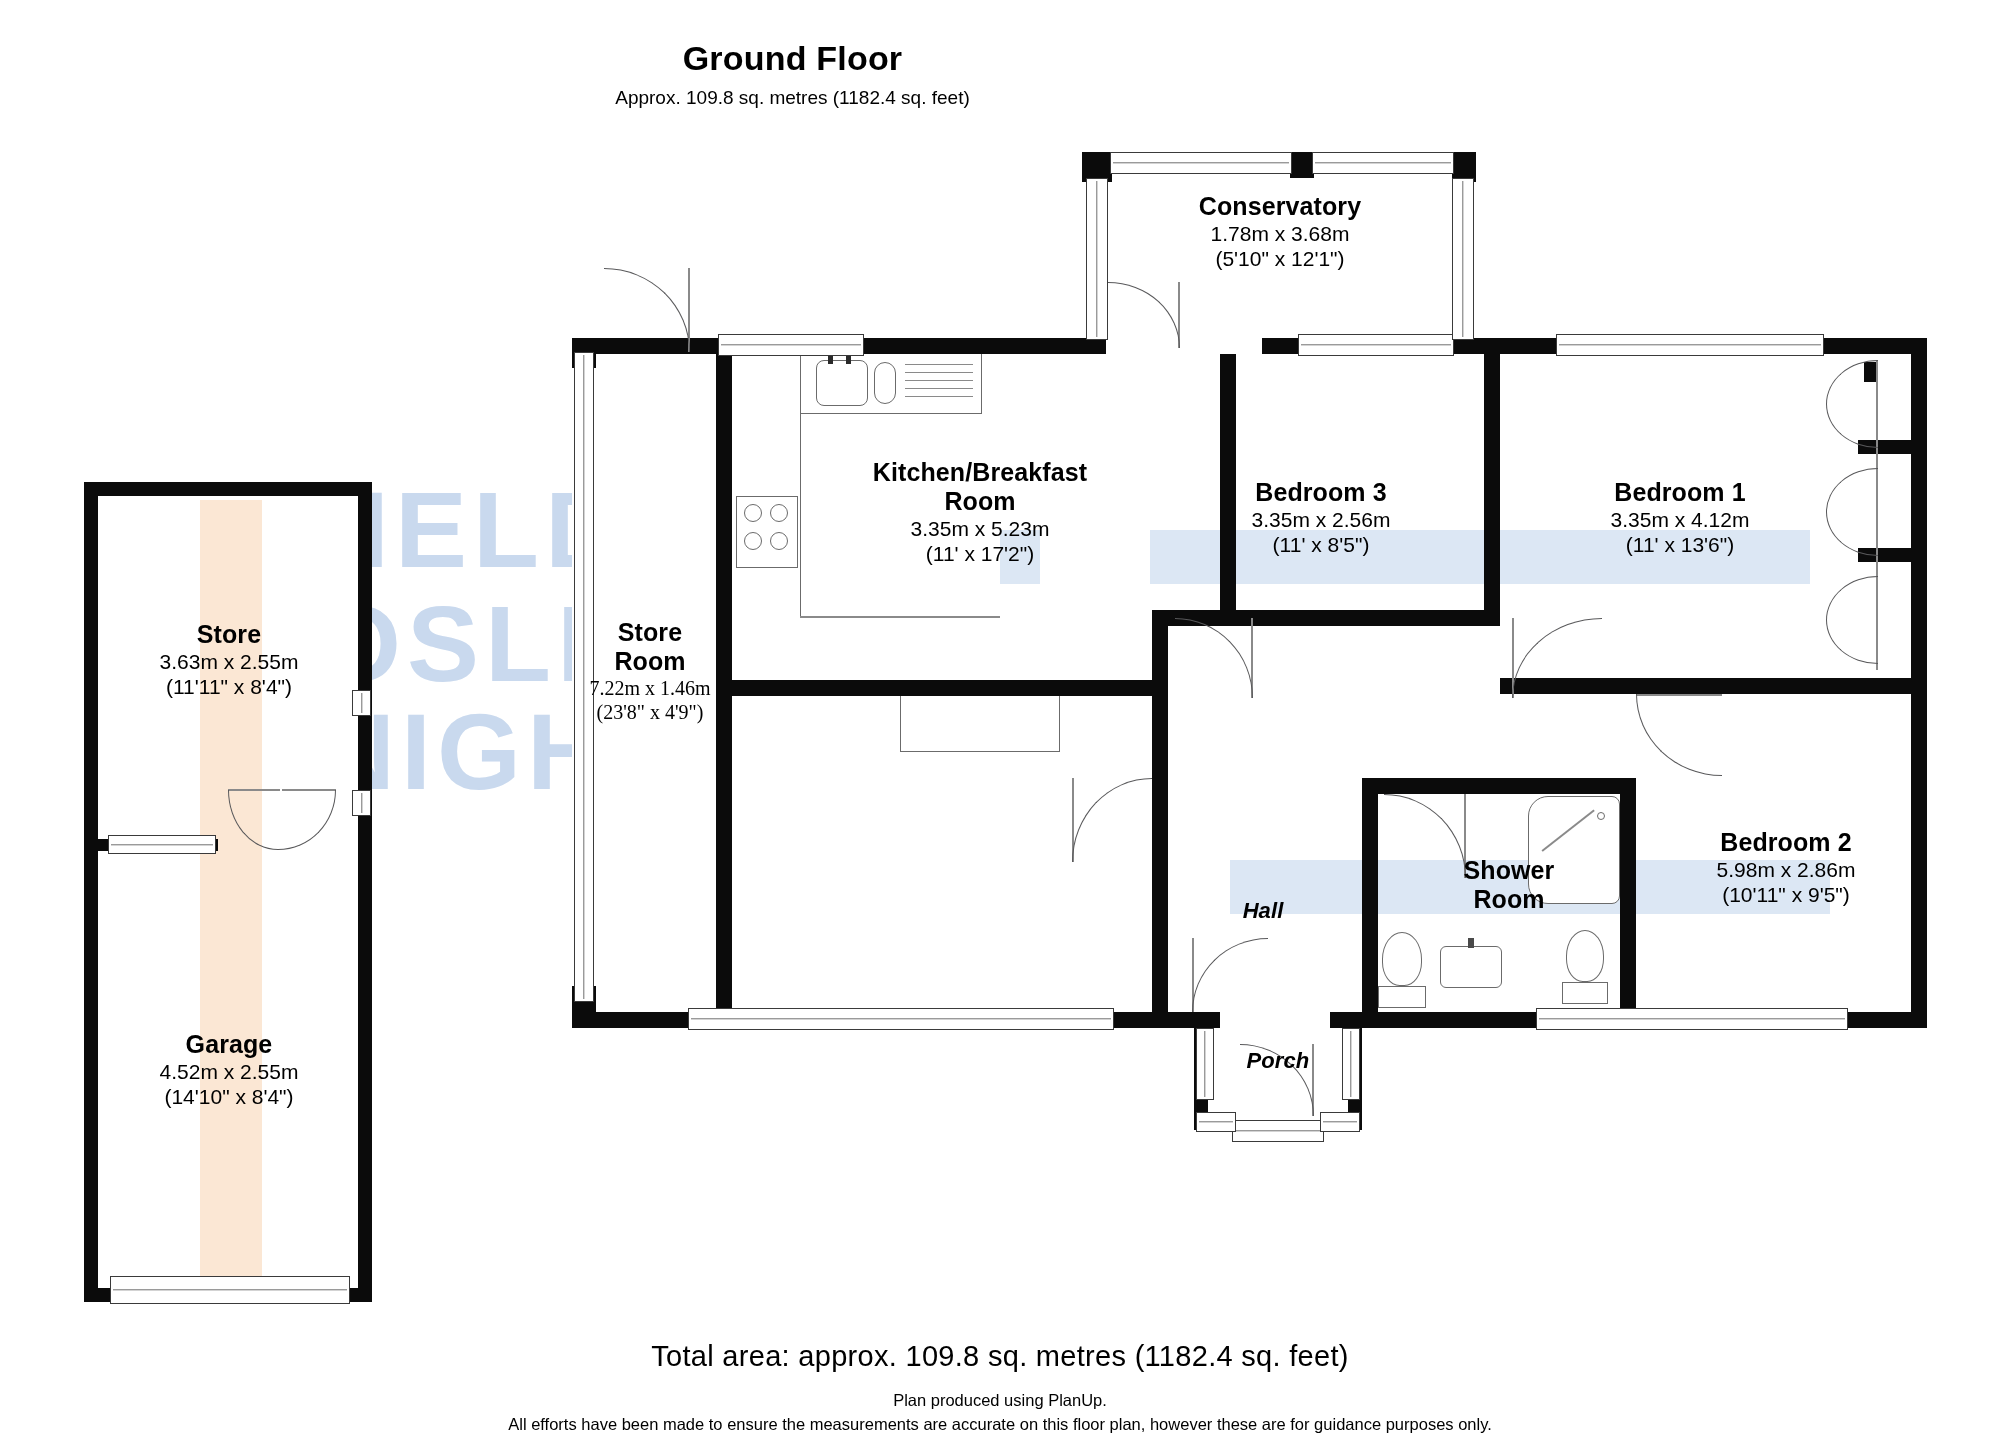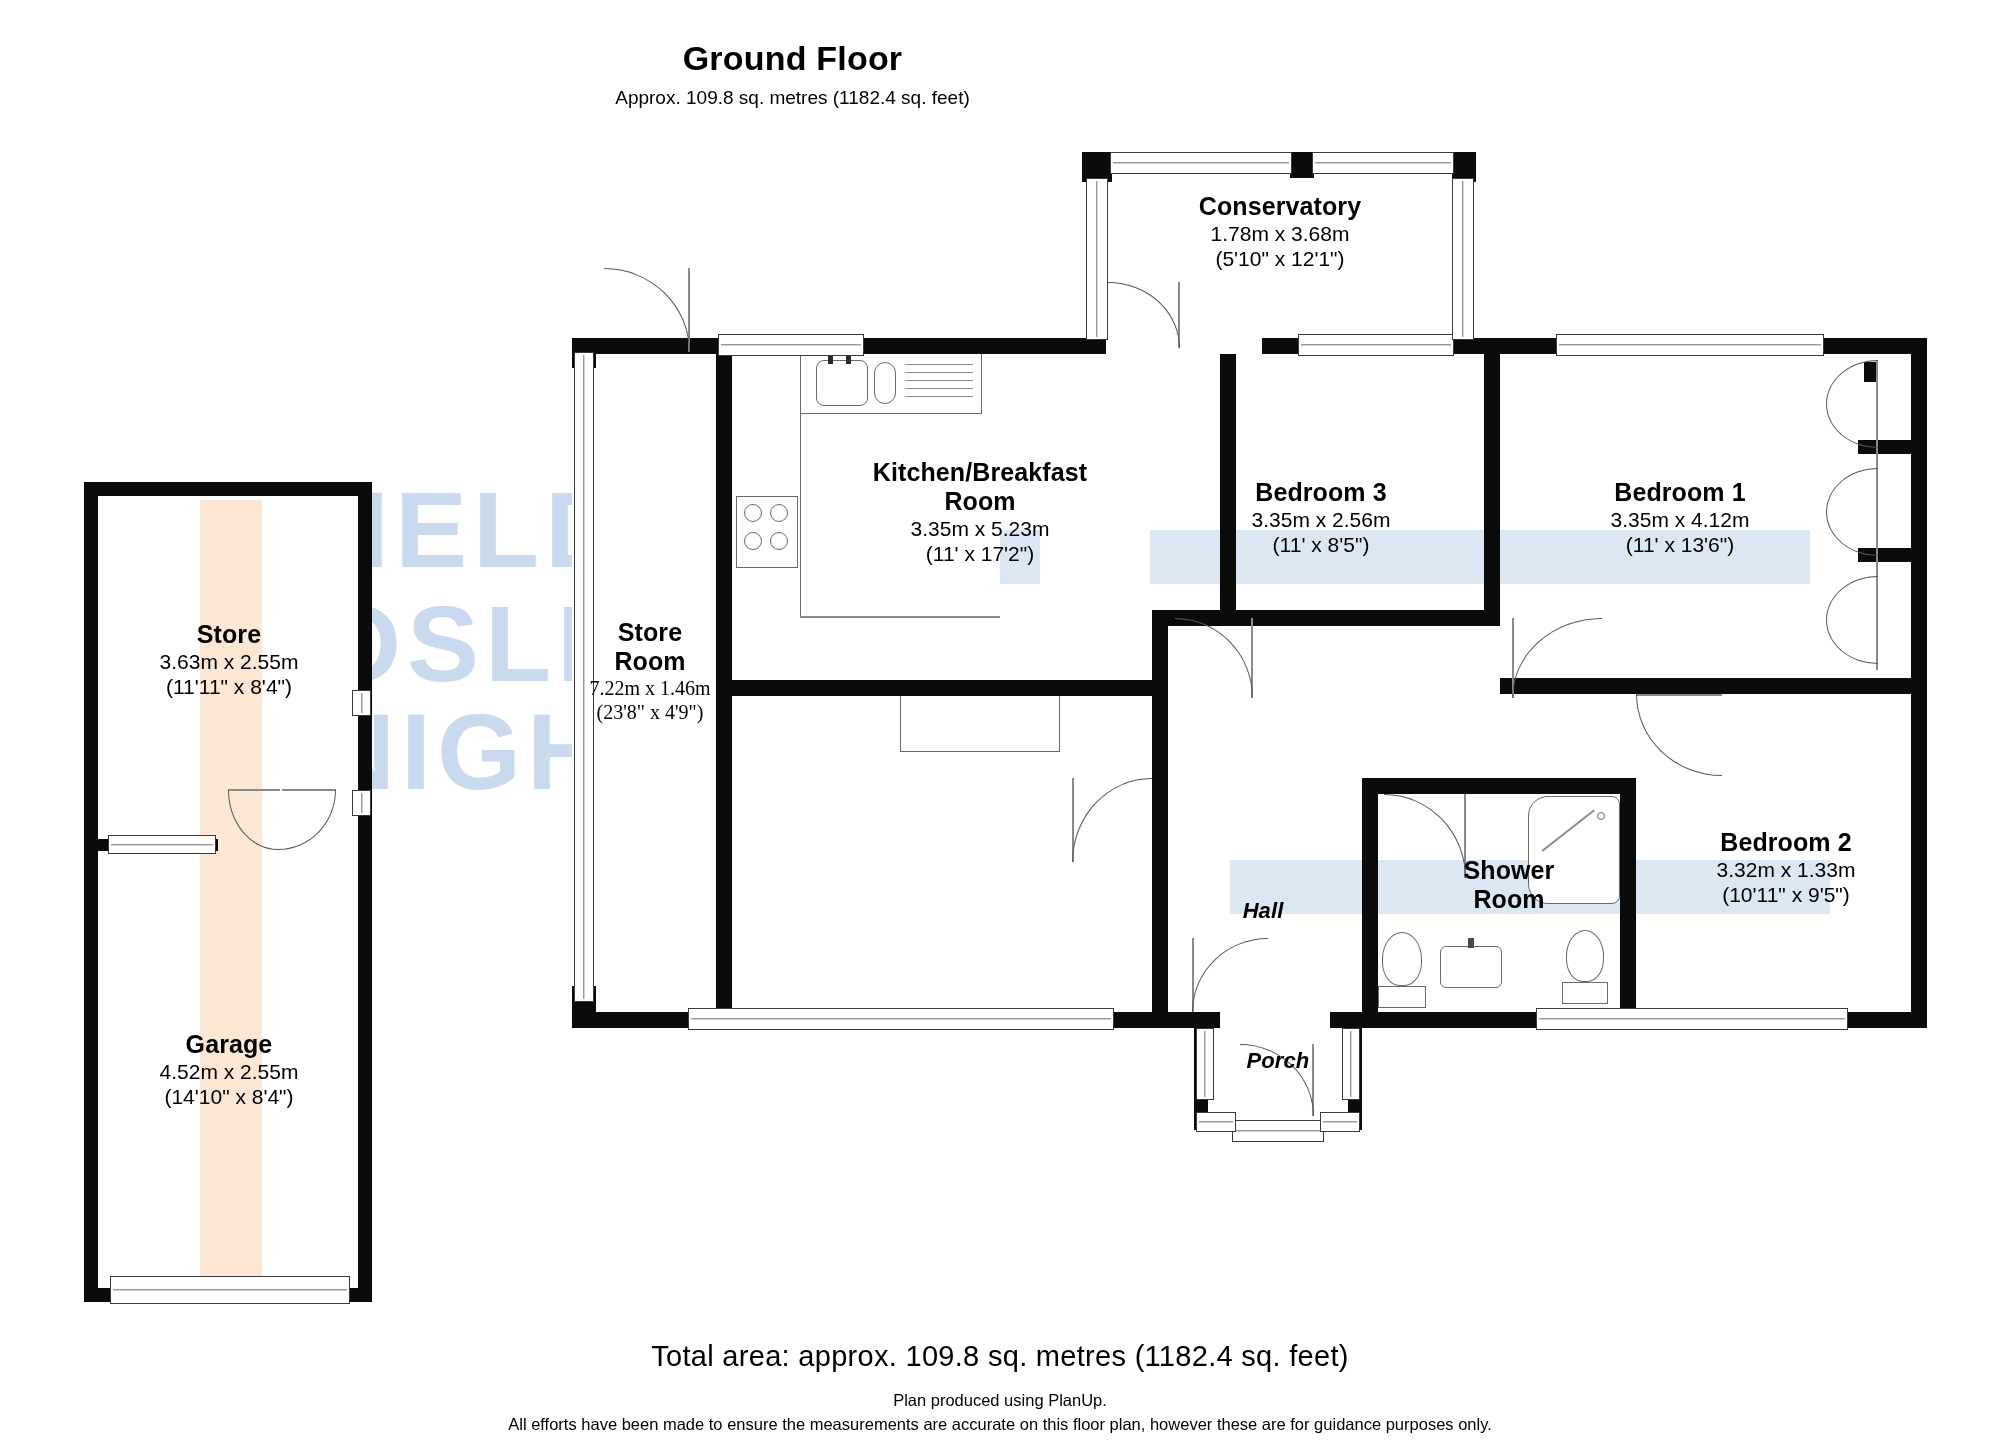--- a/index.html
+++ b/index.html
@@ -387,21 +387,21 @@
       <div class="rdim">(11' x 13'6")</div>
     </div>
 
     <div class="wall" style="left:1620px; top:778px; width:16px; height:250px;"></div>
 
     <div class="door bl" style="left:1636px; top:694px; width:86px; height:82px;"></div>
     <div class="fix-line" style="left:1636px; top:694px; width:86px; height:2px;"></div>
 
     <div class="label" style="left:1636px; top:828px; width:300px;">
       <div class="rname">Bedroom 2</div>
-      <div class="rdim">3.32m x 1.33m</div>
+      <div class="rdim">5.98m x 2.86m</div>
       <div class="rdim">(10'11" x 9'5")</div>
     </div>
 
     <div class="wall" style="left:1152px; top:626px; width:16px; height:402px;"></div>
     <div class="wall" style="left:1152px; top:680px; width:16px; height:16px;"></div>
 
     <div class="fix" style="left:900px; top:688px; width:160px; height:64px;"></div>
 
     <div class="door tl" style="left:1072px; top:778px; width:80px; height:84px;"></div>
     <div class="fix-line" style="left:1072px; top:778px; width:2px; height:84px;"></div>

